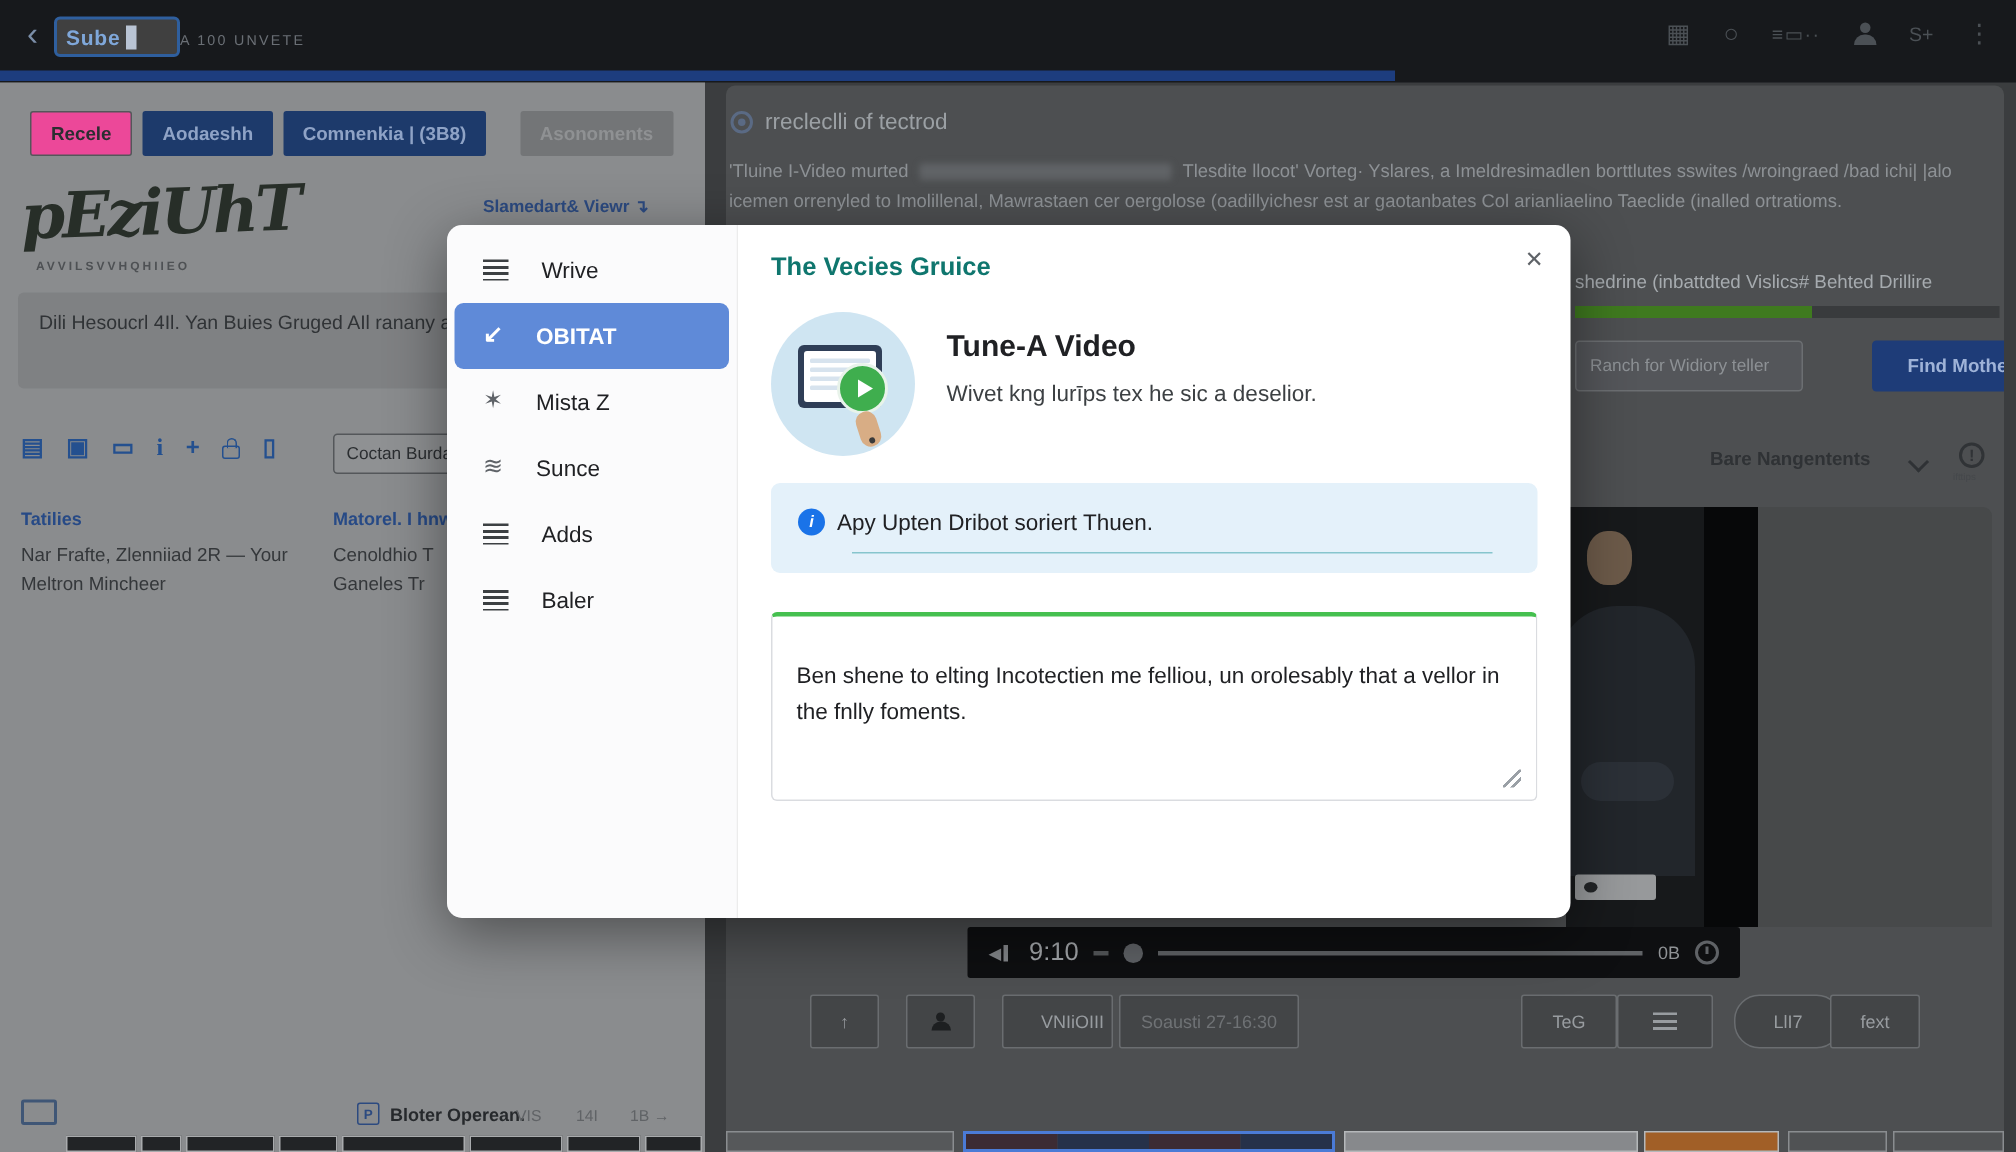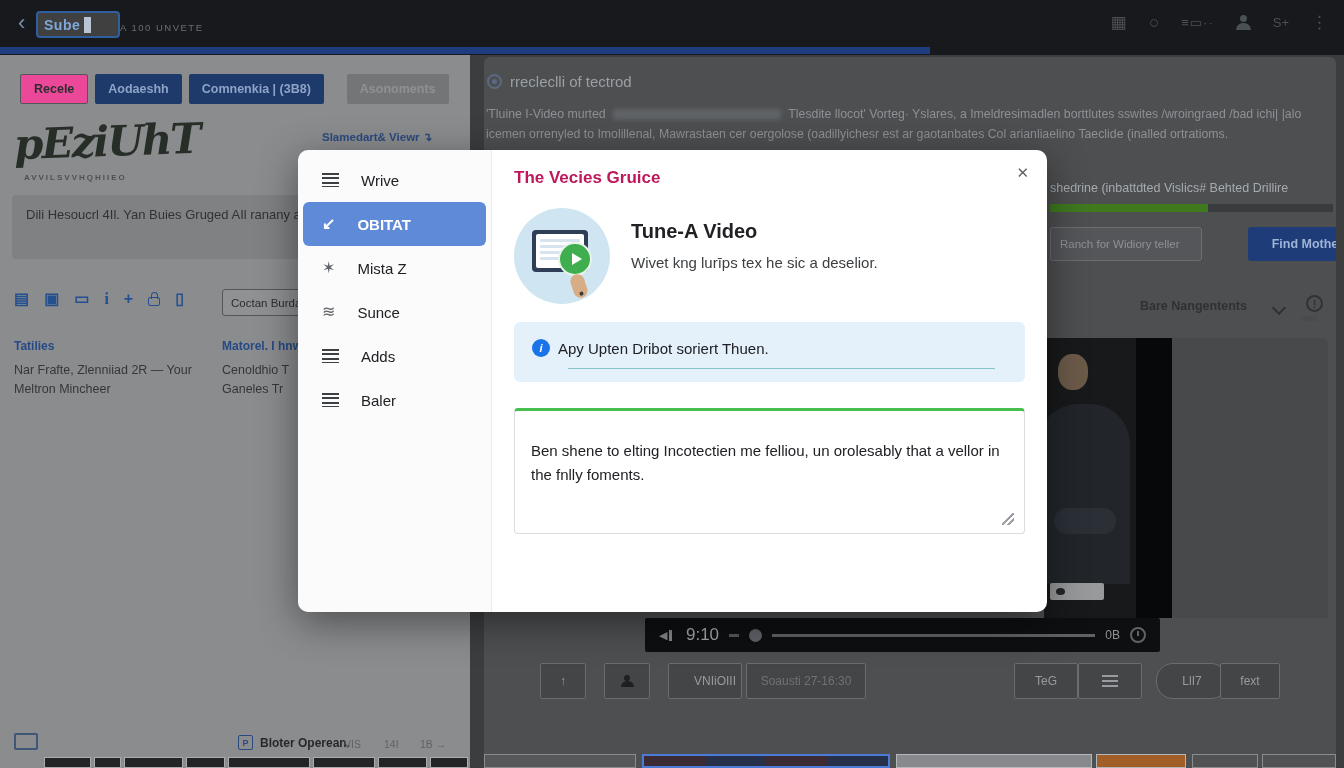--- a/index.html
+++ b/index.html
@@ -115,21 +115,21 @@
   .popup { position:absolute; left:298px; top:150px; width:749px; height:462px; display:flex; z-index:30;
            border-radius:10px; box-shadow:0 10px 40px rgba(0,0,0,.45); }
   .menu-col { width:194px; background:#fbfbfc; border-radius:10px 0 0 10px; border-right:1px solid #ececec; padding-top:8px; }
   .menu-item { height:44px; display:flex; align-items:center; padding-left:24px; gap:22px; font-size:15px;
                color:#202124; cursor:pointer; }
   .menu-item.selected { margin:0 5px; padding-left:19px; border-radius:6px; background:#5f8ad8; color:#fff; font-weight:bold; }
   .lines-ic { width:17px; height:14px; background:repeating-linear-gradient(to bottom,#3c4043 0 2px,transparent 2px 4.3px); }
   .arrow-ic { font-size:16px; color:#fff; line-height:1; }
   .bug-ic, .waves-ic { font-size:16px; color:#5f6368; line-height:1; }
   .modal-col { flex:1; background:#fff; border-radius:0 10px 10px 0; position:relative; }
-  .modal-title { position:absolute; left:22px; top:18px; font-size:17px; font-weight:bold; color:#be185d;text-align:right; }
+  .modal-title { position:absolute; left:22px; top:18px; font-size:17px; font-weight:bold; color:#0f766e;text-align:right; }
   .close-ic { position:absolute; right:18px; top:14px; font-size:15px; color:#5f6368; cursor:pointer; }
   .illus { position:absolute; left:22px; top:58px; width:96px; height:96px; border-radius:50%; background:#cfe5f2; }
   .laptop { position:absolute; left:18px; top:22px; width:56px; height:42px; background:#2f3e57; border-radius:4px; }
   .laptop-screen { position:absolute; left:4px; top:4px; width:48px; height:34px; background:#ffffff; border-radius:2px;
                    padding:5px 4px; }
   .laptop-screen > div { height:2.5px; background:#d7e3ee; margin-bottom:3.5px; border-radius:1px; }
   .play-circle { position:absolute; left:44px; top:34px; width:34px; height:34px; border-radius:50%; background:#3fae4e;
                  border:2px solid #e8f3ea; display:flex; align-items:center; justify-content:center; }
   .play-tri { width:0; height:0; border-left:10px solid #fff; border-top:6px solid transparent; border-bottom:6px solid transparent; margin-left:3px; }
   .hand { position:absolute; left:58px; top:66px; width:14px; height:24px; background:#d8ad85; border-radius:7px; transform:rotate(-18deg); }

